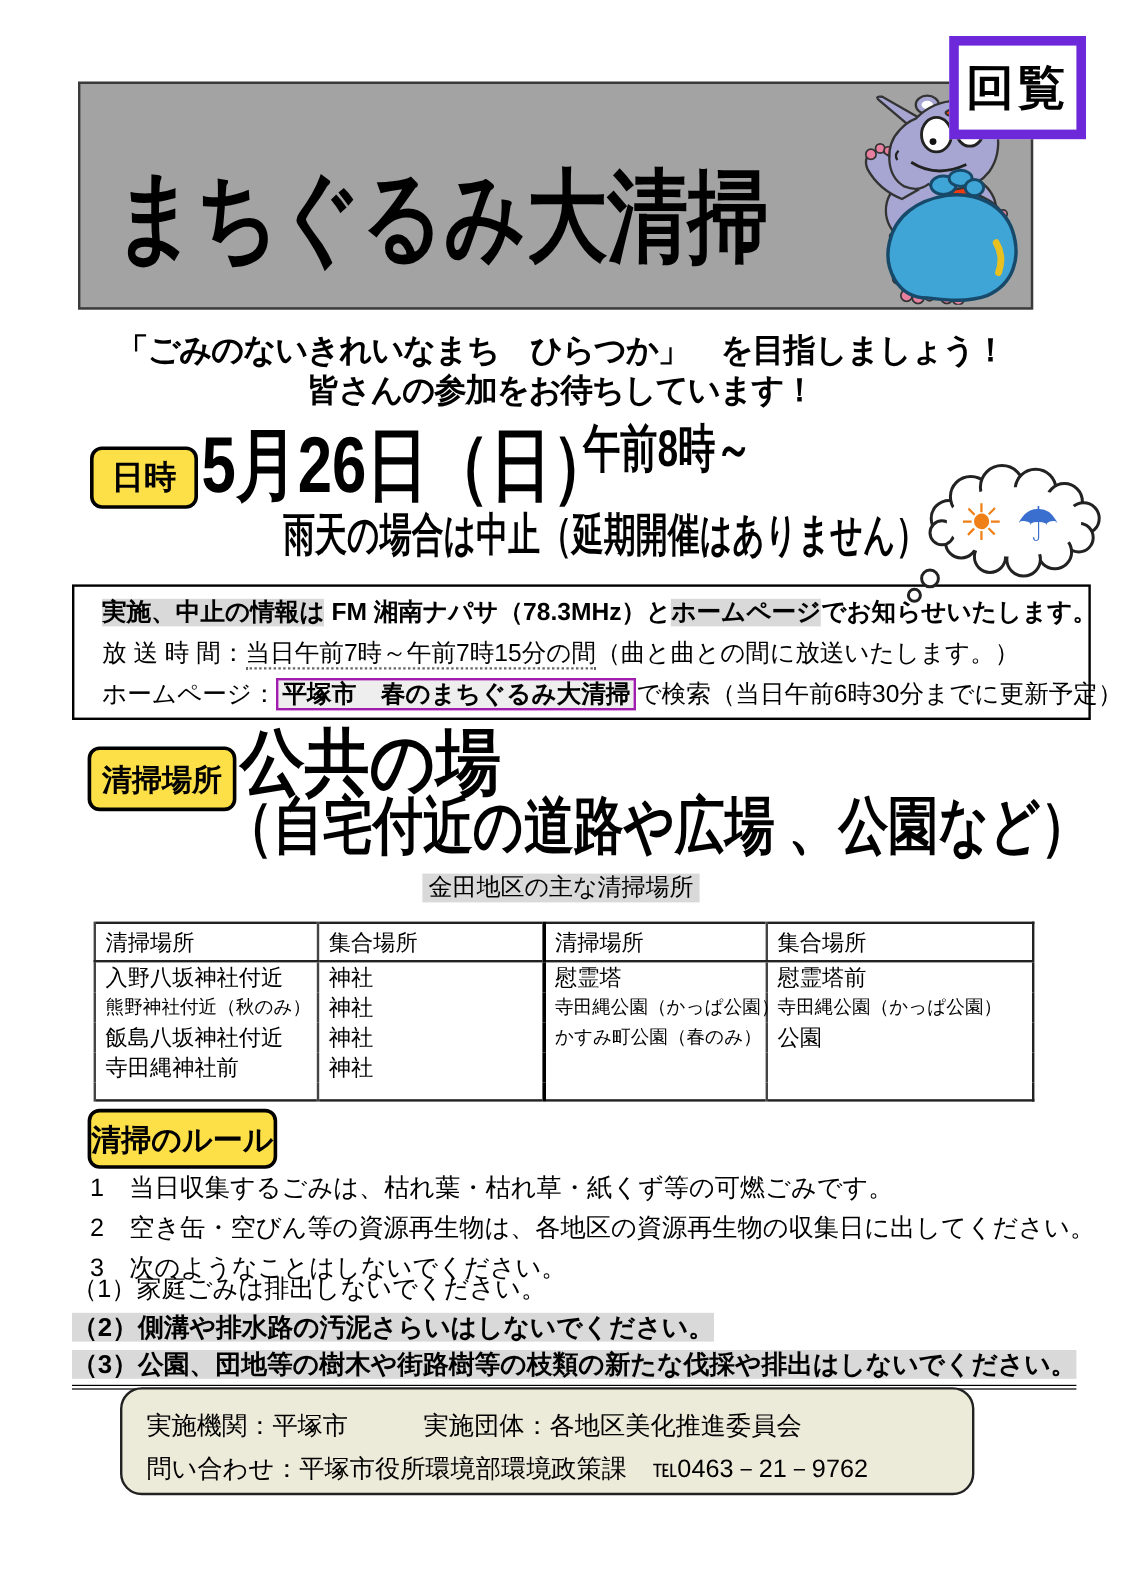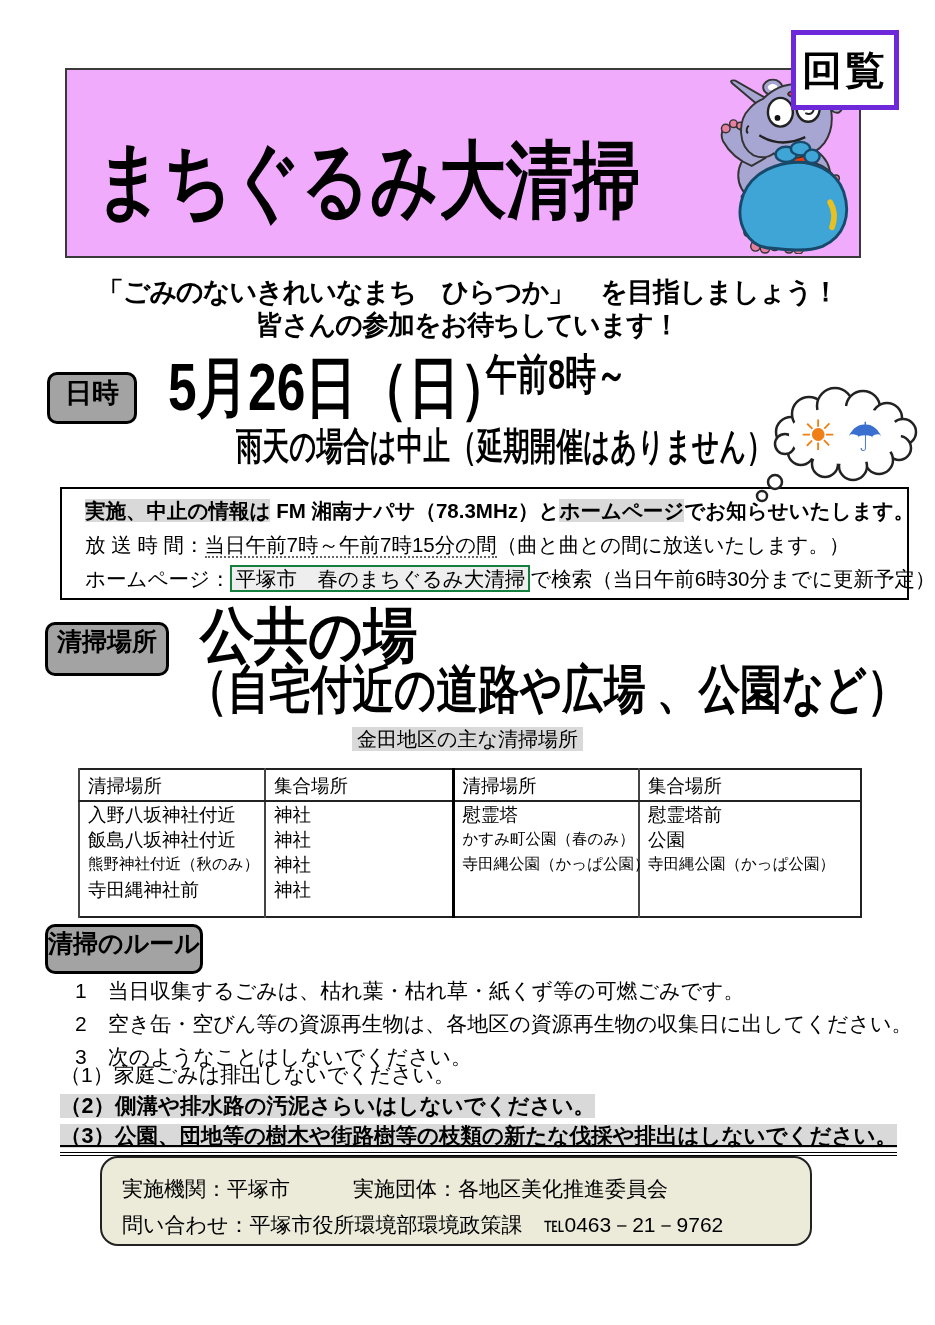--- a/index.html
+++ b/index.html
@@ -5,54 +5,54 @@
   html,body { margin:0; padding:0; background:#ffffff; }
   .page {
     position:relative; width:935px; height:1325px; background:#ffffff;
     font-family:"Liberation Sans", sans-serif; color:#000; overflow:hidden;
   }
   .abs { position:absolute; }
   .squish { display:inline-block; white-space:nowrap; transform-origin:0 50%; }
   .hl { background:#d9d9d9; }
 
   
-  .kairan { left:791px; top:30px; width:98px; height:70px; border:5px solid #6d28d9;
+  .kairan { left:791px; top:30px; width:98px; height:70px; border:8px solid #6d28d9;
     background:#fff; display:flex; align-items:center; justify-content:center;
     font-size:40px; font-weight:bold; letter-spacing:3px; z-index:9; }
 
   
-  .banner { left:65px; top:68px; width:792px; height:186px; border:2px solid #3a3a3a; background:#f0abfc; }
+  .banner { left:65px; top:68px; width:792px; height:186px; border:2px solid #3a3a3a; background:#a3a3a3; }
   .banner-title-wrap { position:absolute; left:28px; top:62px; width:545px; height:100px; }
   .banner-title { font-size:84px; font-weight:bold; transform:scaleX(0.80); letter-spacing:0px; line-height:96px; }
   .mascot { position:absolute; right:0px; bottom:2px; }
 
   
   .intro { left:0; right:0; top:276px; text-align:center; font-size:27px; font-weight:bold;
     line-height:33px; letter-spacing:-1px; }
 
   
-  .label-box { border:3px solid #000; border-radius:10px; background:#a3a3a3; display:flex;
-    align-items:flex-start; justify-content:center; font-weight:bold; }
+  .label-box { border:3px solid #000; border-radius:10px; background:#fde047; display:flex;
+    align-items:center; justify-content:center; font-weight:bold;margin-left:28px; }
   .dt-label { left:47px; top:372px; width:84px; height:46px; font-size:27px; }
   .date-line { left:168px; top:350px; display:flex; align-items:flex-start; }
   .date-big-wrap { width:302px; }
   .date-big { font-size:66px; font-weight:bold; transform:scaleX(0.78); line-height:74px; }
   .date-time-wrap { width:168px; margin-left:16px; padding-bottom:7px; }
   .date-time { font-size:43px; font-weight:bold; transform:scaleX(0.72); line-height:48px; }
   .rain-wrap { left:236px; top:424px; width:540px; }
   .rain { font-size:38px; font-weight:bold; transform:scaleX(0.70); line-height:44px; }
   .bubble { left:753px; top:380px; z-index:3; }
 
   
   .fm-box { left:60px; top:487px; width:822px; height:104px; border:2px solid #000;
     background:#fff; padding:5px 0 0 23px; box-sizing:content-box; }
   .fm-line { font-size:20.5px; line-height:34px; white-space:nowrap; }
   .fm-line1 { font-weight:bold; }
   .dotted { border-bottom:2px dotted #666; }
-  .boxed { border:2px solid #15803d; background:#eeeeee; padding:0 3px; }
+  .boxed { border:2px solid #a21caf; background:#eeeeee; padding:0 3px;font-weight:bold; }
 
   
   .loc-label { left:45px; top:622px; width:118px; height:48px; font-size:25px; }
   .loc-main-wrap { left:200px; top:604px; width:220px; }
   .loc-main { font-size:60px; font-weight:bold; transform:scaleX(0.90); line-height:64px; }
   .loc-sub-wrap { left:186px; top:660px; width:690px; }
   .loc-sub { font-size:52px; font-weight:bold; transform:scaleX(0.80); line-height:58px; }
   .caption-row { left:0; right:0; top:726px; text-align:center; }
   .caption { font-size:20px; padding:1px 5px; }
 
@@ -65,21 +65,21 @@
   table.loc td { height:25px; }
   table.loc .thick { border-left:3px solid #000; }
   table.loc td.sm { font-size:15.5px; }
   table.loc tr.spacer td { height:14px; }
 
   
   .rules-label { left:45px; top:924px; width:152px; height:44px; font-size:25px; }
   .rules { left:75px; top:974px; font-size:21px; line-height:33px; }
   .sub-rules { left:60px; top:1060px; font-size:21px; line-height:30.5px; }
   .sub-rule-strong { font-weight:bold; font-size:21.5px; }
-  .dbl-underline { display:inline-block; border-bottom:4px double #000;text-decoration:underline; }
+  .dbl-underline { display:inline-block; border-bottom:4px double #000; }
 
   
   .footer-box { left:100px; top:1156px; width:712px; height:90px; border:2px solid #222;
     border-radius:18px; background:#ecead9; padding:13px 0 12px 20px; box-sizing:border-box; }
   .footer-line { font-size:21px; line-height:36px; }
 </style>
 </head>
 <body>
 
 <div class="page">
@@ -228,30 +228,30 @@
         <th class="thick">清掃場所</th>
         <th>集合場所</th>
       </tr>
       <tr>
         <td>入野八坂神社付近</td>
         <td>神社</td>
         <td class="thick">慰霊塔</td>
         <td>慰霊塔前</td>
       </tr>
       <tr>
+        <td class="sm">熊野神社付近（秋のみ）</td>
+        <td>神社</td>
+        <td class="thick sm">寺田縄公園（かっぱ公園）</td>
+        <td class="sm">寺田縄公園（かっぱ公園）</td>
+      </tr>
+      <tr>
         <td>飯島八坂神社付近</td>
         <td>神社</td>
         <td class="thick sm">かすみ町公園（春のみ）</td>
         <td>公園</td>
-      </tr>
-      <tr>
-        <td class="sm">熊野神社付近（秋のみ）</td>
-        <td>神社</td>
-        <td class="thick sm">寺田縄公園（かっぱ公園）</td>
-        <td class="sm">寺田縄公園（かっぱ公園）</td>
       </tr>
       <tr>
         <td>寺田縄神社前</td>
         <td>神社</td>
         <td class="thick"></td>
         <td></td>
       </tr>
       <tr class="spacer">
         <td></td>
         <td></td>

